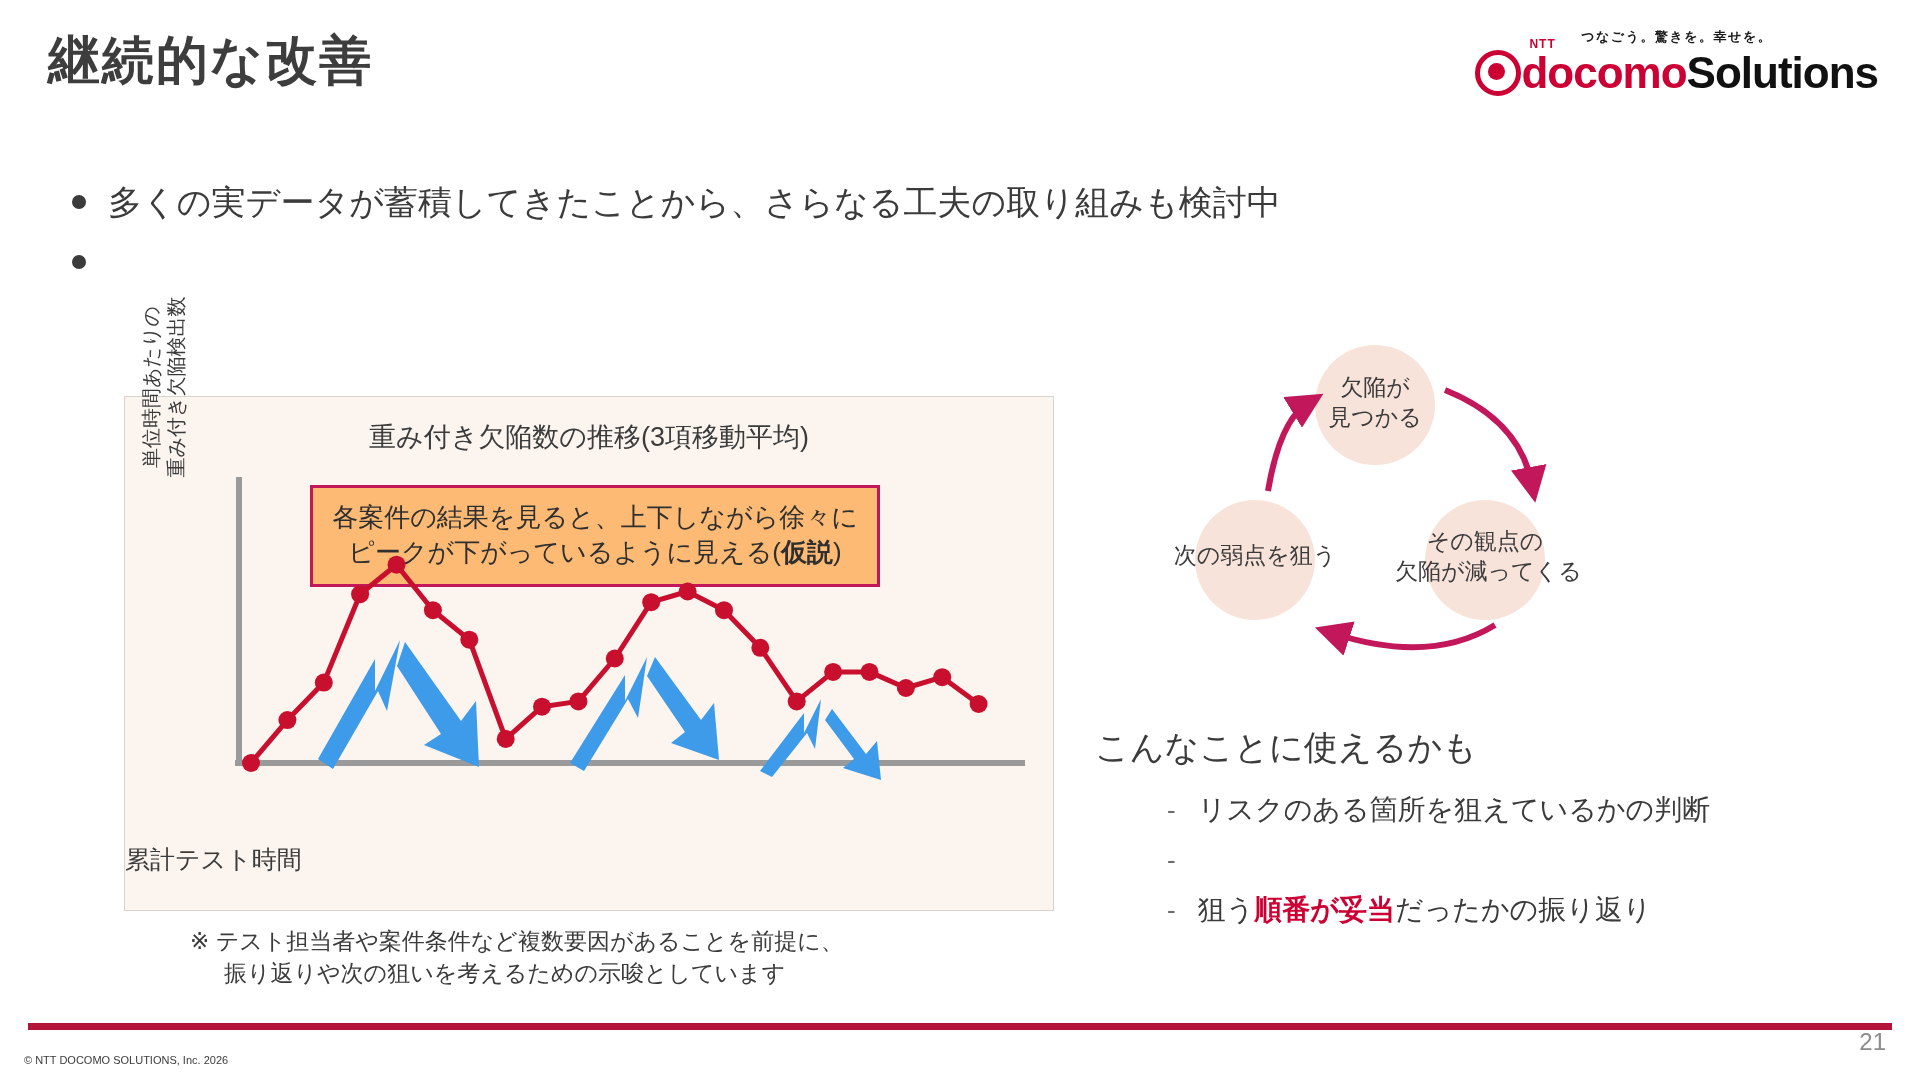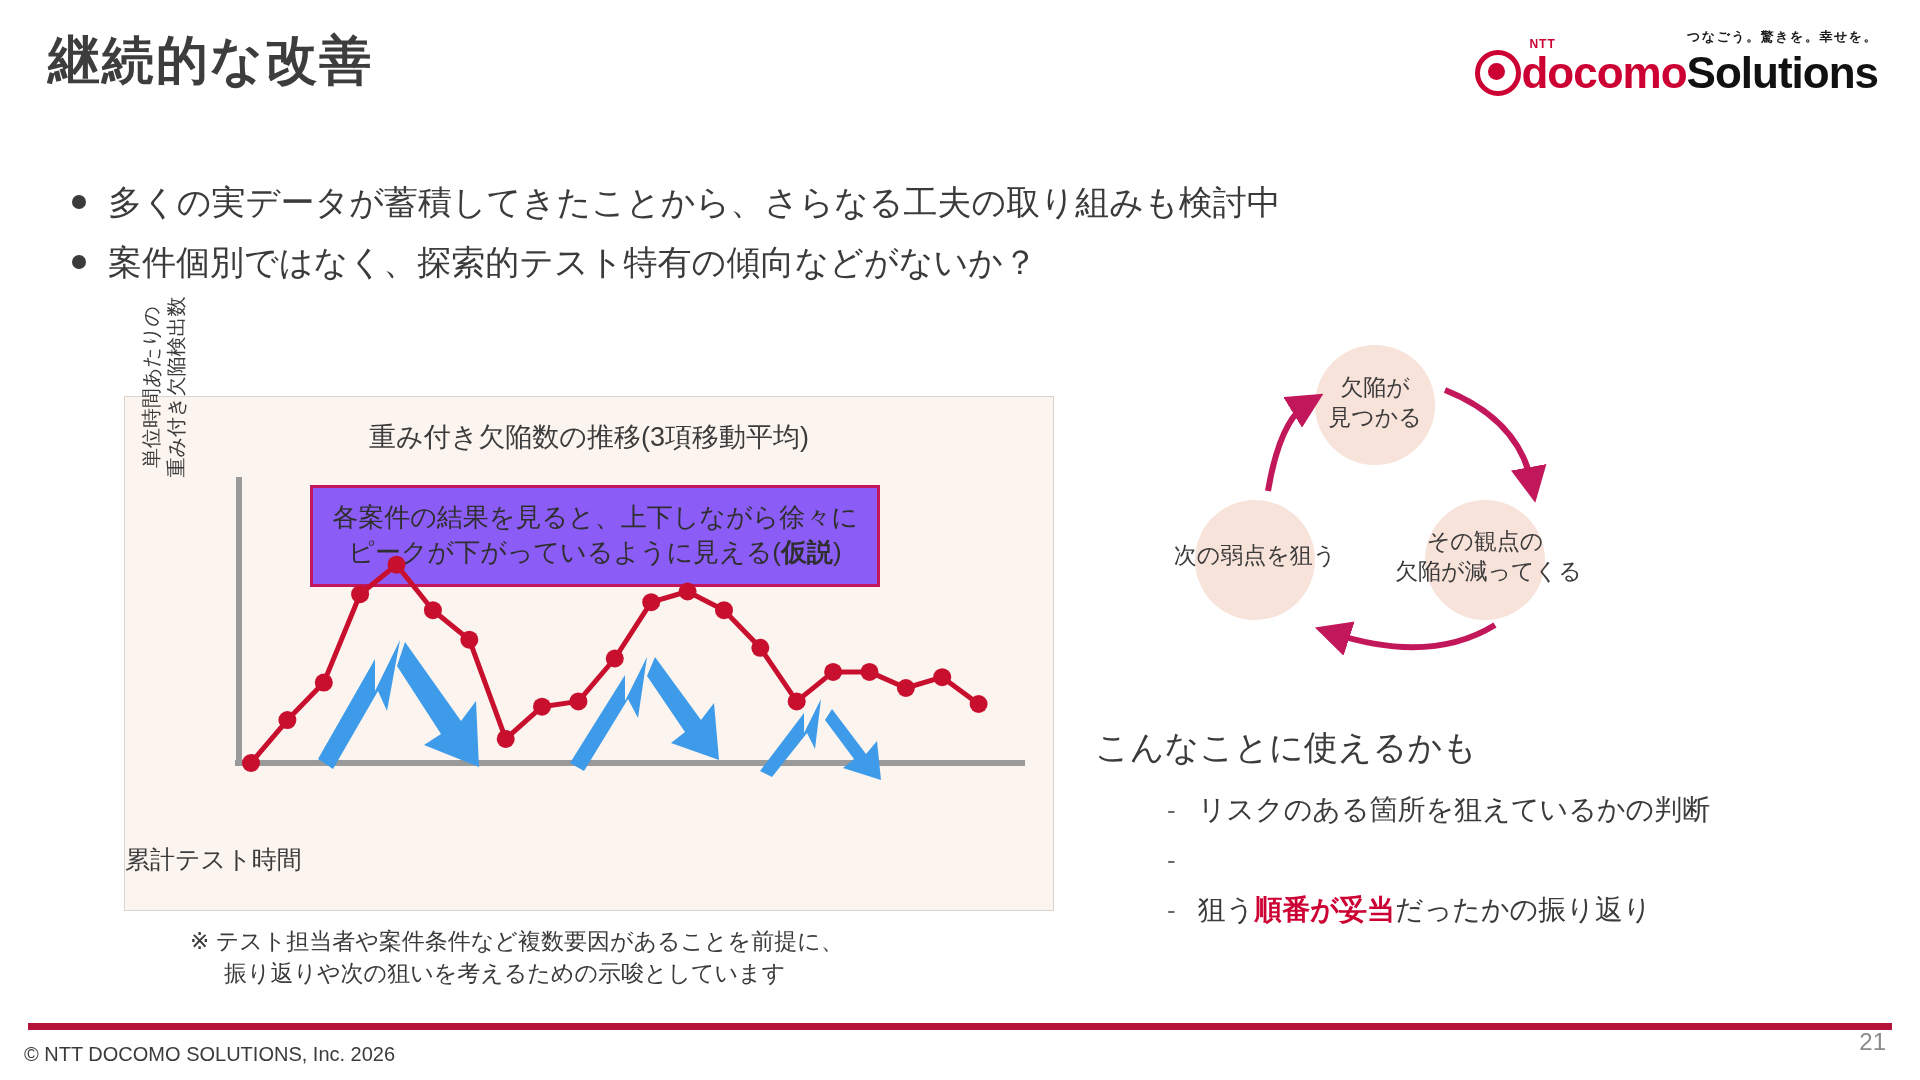--- a/index.html
+++ b/index.html
@@ -19,21 +19,21 @@
     position:absolute;left:48px;top:32px;
     font-size:52px;font-weight:bold;color:#3d3d3d;
     letter-spacing:2px;line-height:1.1;
   }
   .logo-block{
     position:absolute;right:42px;top:28px;
     text-align:right;
   }
   .logo-tagline{
     font-size:13px;font-weight:bold;color:#1a1a1a;
-    letter-spacing:1.5px;margin-bottom:4px;
+    letter-spacing:1.5px;margin-bottom:4px;text-align:center;
   }
   .logo-row{display:flex;align-items:center;justify-content:flex-end;}
   .logo-mark{
     width:46px;height:46px;border-radius:50%;
     border:5px solid #cc0033;box-sizing:border-box;
     position:relative;flex:none;
   }
   .logo-mark::after{
     content:"";position:absolute;
     width:17px;height:17px;border-radius:50%;
@@ -65,21 +65,21 @@
     position:absolute;left:124px;top:396px;
     width:930px;height:515px;
     background:#fbf4ef;border:1px solid #d8d3cf;box-sizing:border-box;
   }
   .chart-title{
     position:absolute;left:0;right:0;top:22px;text-align:center;
     font-size:27px;color:#3b3b3b;
   }
   .callout{
     position:absolute;left:185px;top:88px;width:570px;
-    background:#8b5cf6;border:3px solid #c2185b;
+    background:#fdba74;border:3px solid #c2185b;
     box-sizing:border-box;padding:12px 14px 14px;
     text-align:center;font-size:26px;line-height:1.35;color:#2f2f2f;
   }
   .callout b{font-weight:bold;}
   .y-axis-label{
     position:absolute;left:14px;top:110px;width:240px;
     transform:rotate(-90deg);transform-origin:left top;
     font-size:20px;color:#3b3b3b;white-space:nowrap;
     text-align:center;line-height:1.25;
   }
@@ -121,21 +121,21 @@
   .use-text{font-size:28px;color:#3b3b3b;}
   .use-text b{color:#cc0033;font-weight:bold;}
 
   
   .footer-rule{
     position:absolute;left:28px;right:28px;bottom:50px;
     height:7px;background:#b5123c;
   }
   .footer-copy{
     position:absolute;left:24px;bottom:14px;
-    font-size:20px;color:#3b3b3b;
+    font-size:11px;color:#3b3b3b;
   }
   .footer-page{
     position:absolute;right:34px;bottom:24px;
     font-size:24px;color:#8b8b8b;
   }
 </style>
 </head>
 <body>
 
 <div class="slide">
@@ -154,21 +154,20 @@
     </div>
   </div>
 
   <div class="bullets">
     <div class="bullet">
       <span class="bullet-dot"></span>
       <span class="bullet-text">多くの実データが蓄積してきたことから、さらなる工夫の取り組みも検討中</span>
     </div>
     <div class="bullet">
       <span class="bullet-dot"></span>
-      <span class="bullet-text">案件個別ではなく、探索的テスト特有の傾向などがないか？</span>
     </div>
   </div>
 
   <div class="chart-panel">
     <div class="chart-title">重み付き欠陥数の推移(3項移動平均)</div>
 
     <div class="callout">
       <div>各案件の結果を見ると、上下しながら徐々に</div>
       <div><span>ピークが下がっているように見える(</span><b>仮説</b><span>)</span></div>
     </div>

